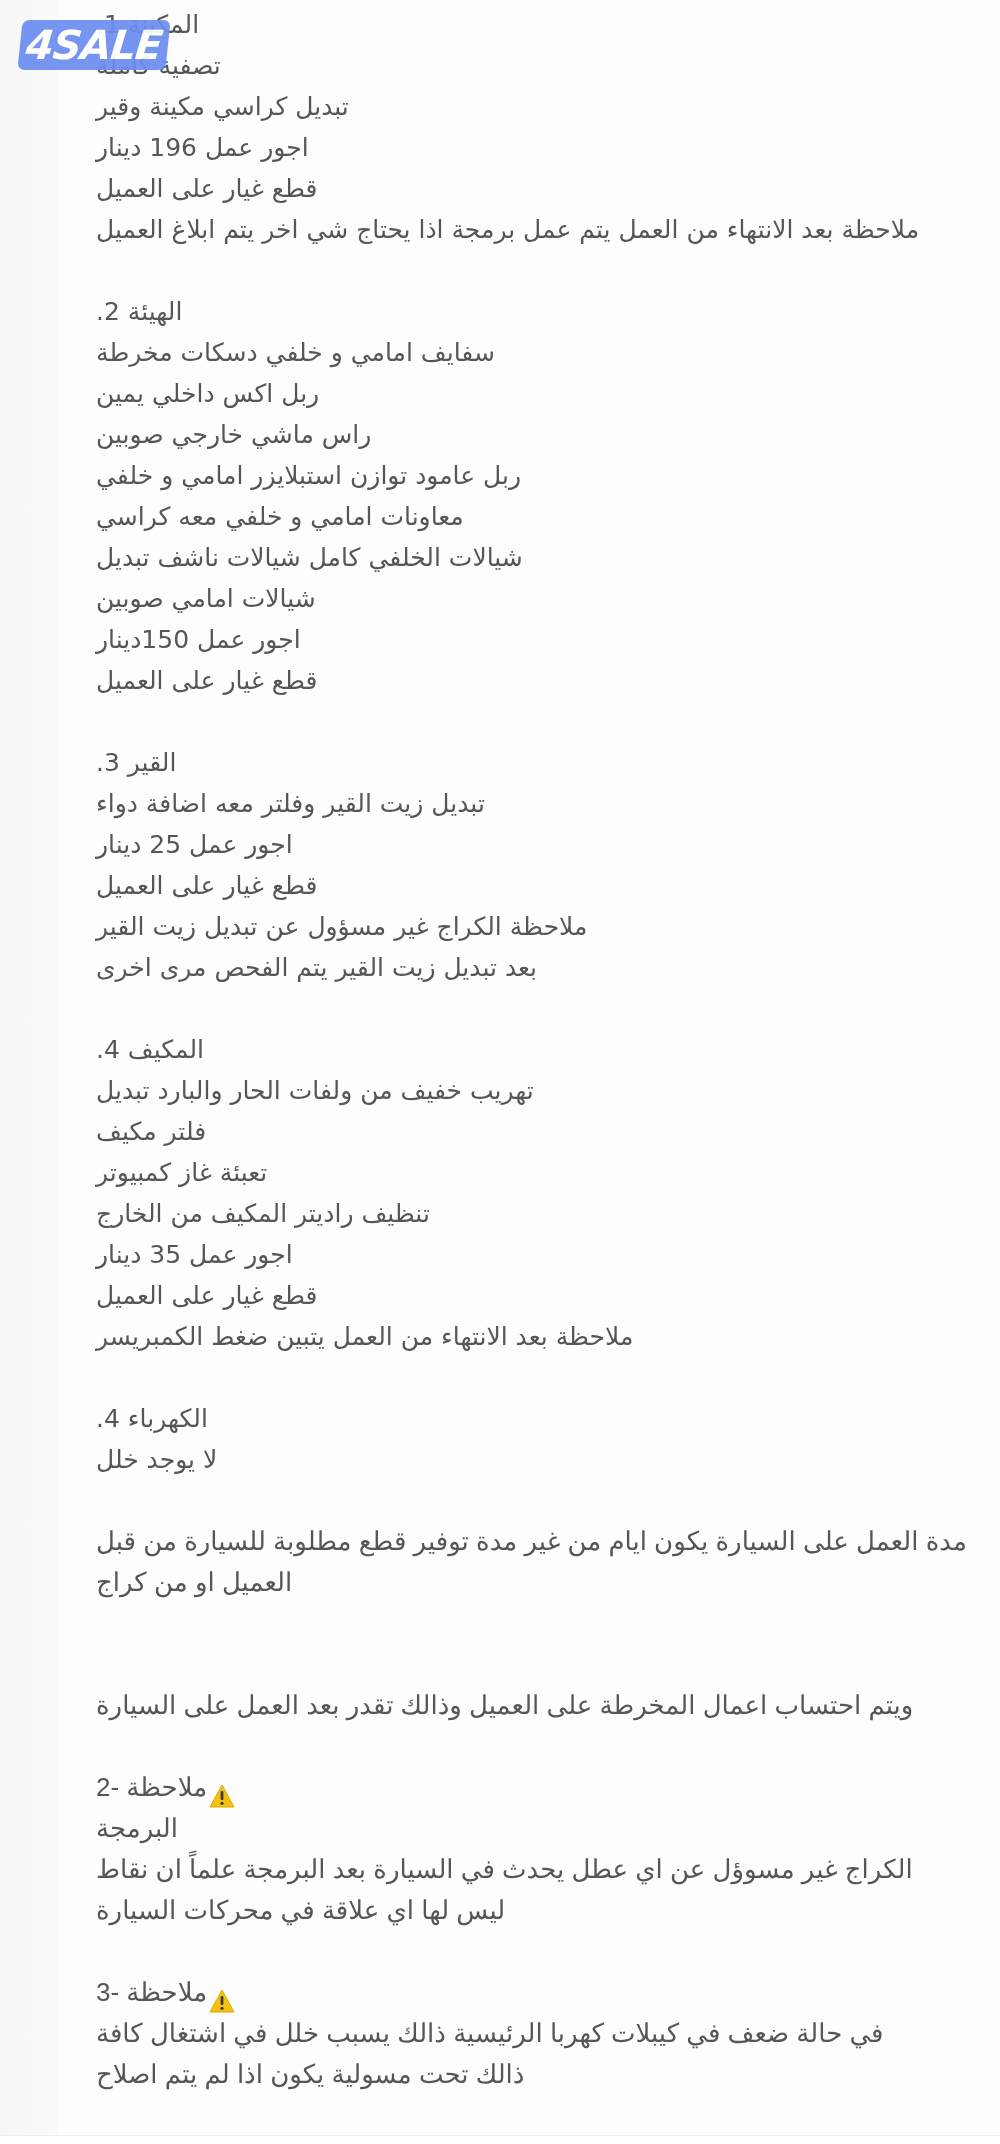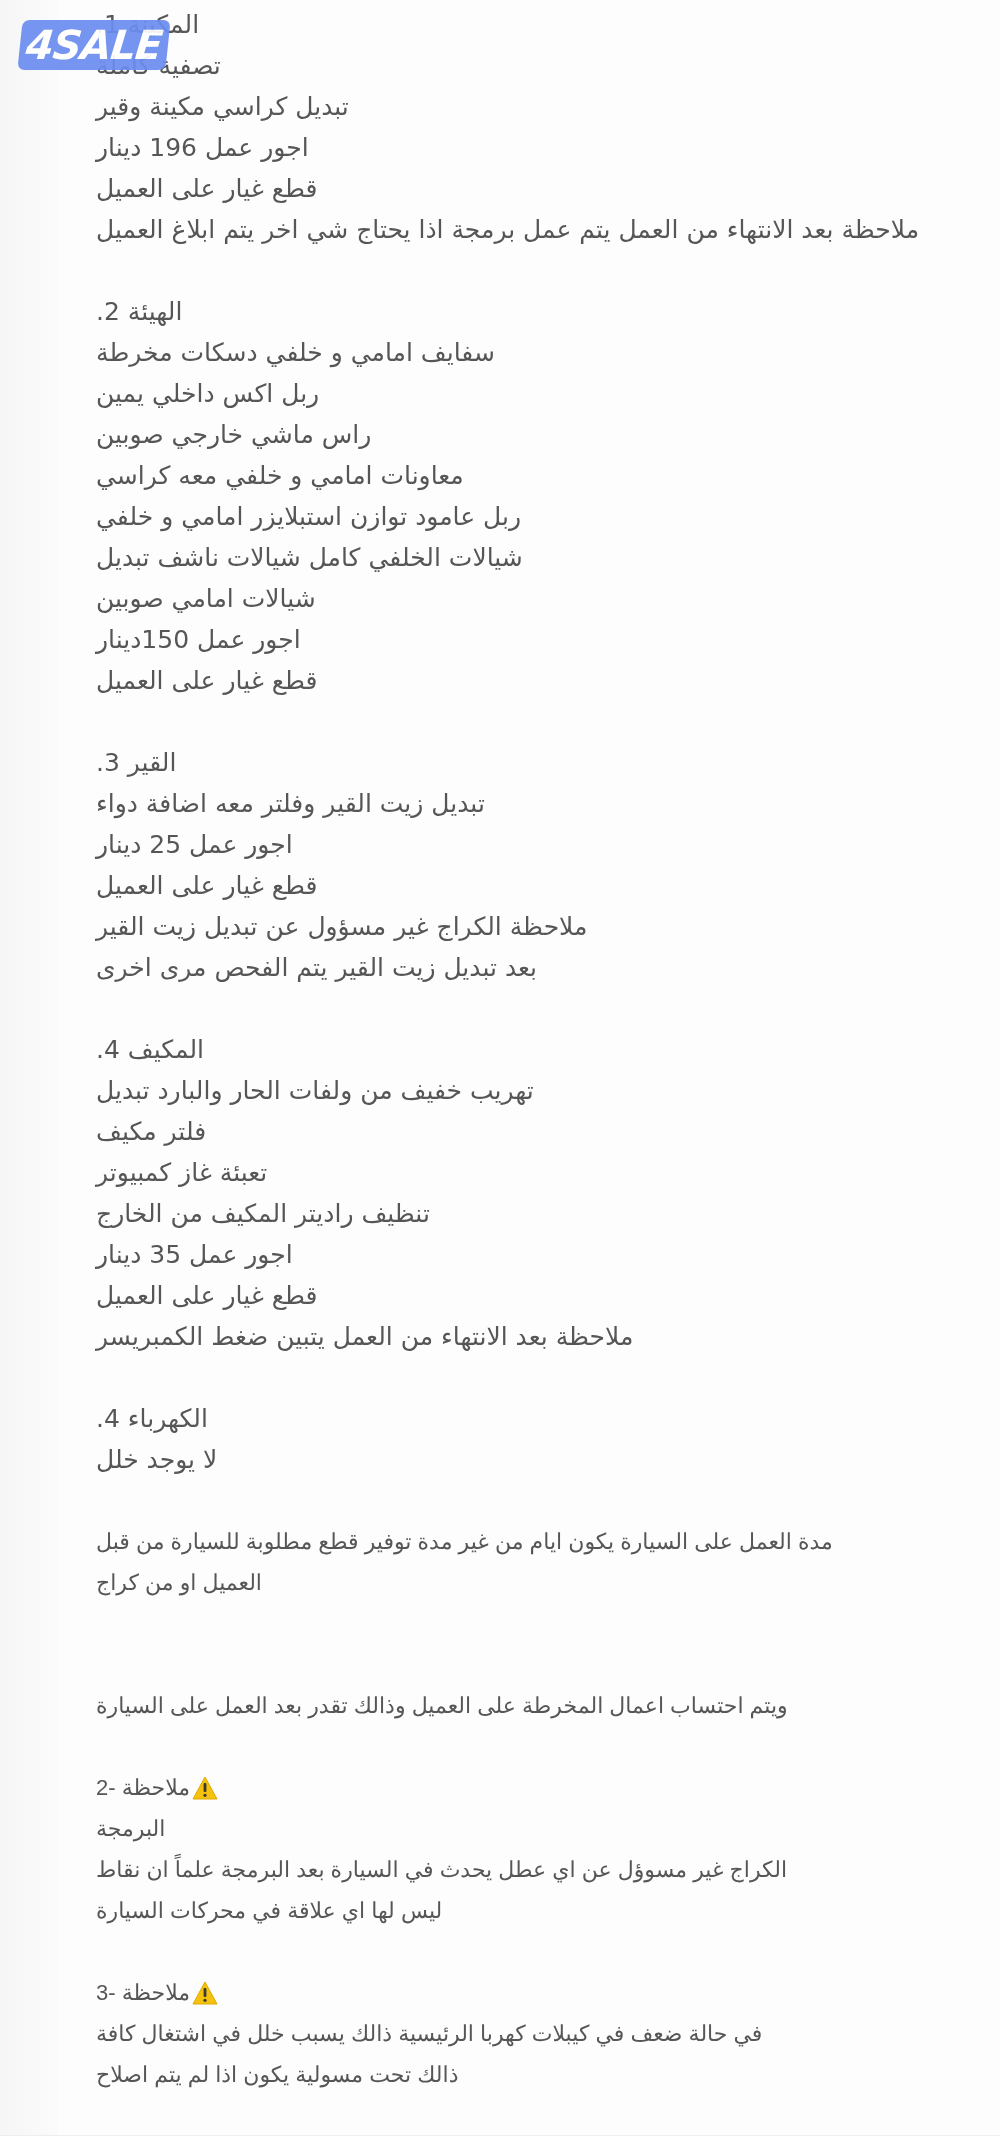--- a/index.html
+++ b/index.html
@@ -40,25 +40,25 @@
       unicode-bidi: plaintext;
       font-size: 25px;
       line-height: 41px;
       height: 41px;
       white-space: nowrap;
     }
     .gap { height: 41px; }
     .gap2 { height: 82px; }
     .narrow {
       font-family: "Liberation Sans", sans-serif;
-      font-size: 22px;
+      font-size: 26px;
     }
     .note-title {
       display: inline-flex;
-      align-items: center;
+      align-items: flex-end;
       direction: rtl;
     }
     .warn-icon {
       display: inline-block;
       width: 26px;
       height: 24px;
       position: relative;
       vertical-align: middle;
       margin-left: 2px;
     }
@@ -104,22 +104,22 @@
     <div class="line">قطع غيار على العميل</div>
     <div class="line">ملاحظة بعد الانتهاء من العمل يتم عمل برمجة اذا يحتاج شي اخر يتم ابلاغ العميل</div>
   </div>
   <div class="gap"></div>
 
   <div>
     <div class="line">الهيئة 2.</div>
     <div class="line">سفايف امامي و خلفي دسكات مخرطة</div>
     <div class="line">ربل اكس داخلي يمين</div>
     <div class="line">راس ماشي خارجي صوبين</div>
+    <div class="line">ربل عامود توازن استبلايزر امامي و خلفي</div>
     <div class="line">معاونات امامي و خلفي معه كراسي</div>
-    <div class="line">ربل عامود توازن استبلايزر امامي و خلفي</div>
     <div class="line">شيالات الخلفي كامل شيالات ناشف تبديل</div>
     <div class="line">شيالات امامي صوبين</div>
     <div class="line">اجور عمل 150دينار</div>
     <div class="line">قطع غيار على العميل</div>
   </div>
   <div class="gap"></div>
 
   <div>
     <div class="line">القير 3.</div>
     <div class="line">تبديل زيت القير وفلتر معه اضافة دواء</div>

